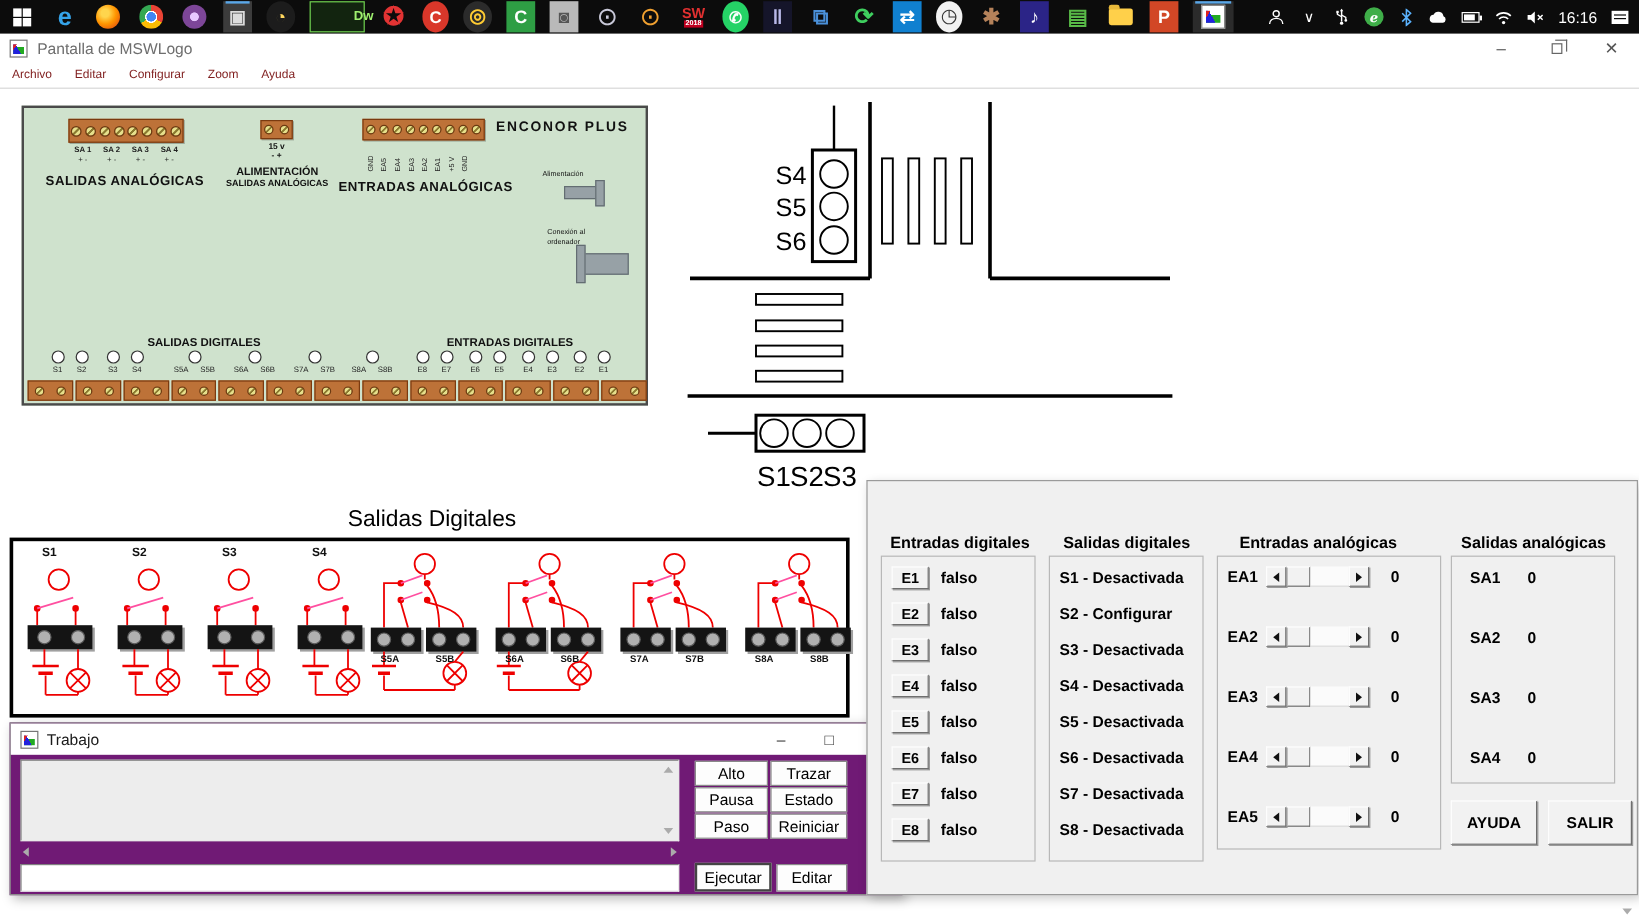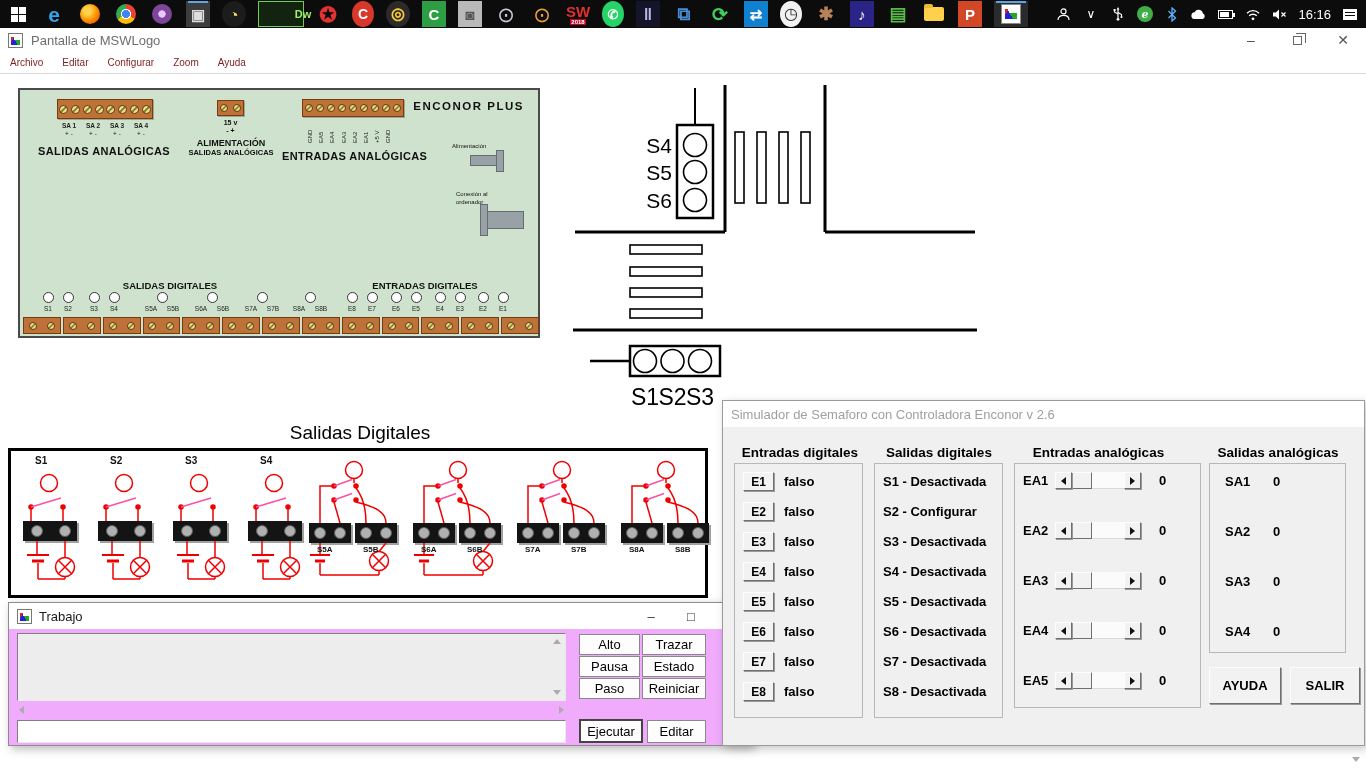--- a/index.html
+++ b/index.html
@@ -33,21 +33,21 @@
   [data-name="taskbar-icon-red-badge"] .glyph { color:#e23333; font-size:21px; }
   [data-name="taskbar-icon-ccleaner"] { background:#d9372a; border-radius:50%; width:22px; }
   [data-name="taskbar-icon-ccleaner"] .glyph { color:#fff; font-size:14px; }
   [data-name="taskbar-icon-globe-swoosh"] { background:#2b2b2b; border-radius:50%; }
   [data-name="taskbar-icon-globe-swoosh"] .glyph { color:#ffcc33; font-size:16px; }
   [data-name="taskbar-icon-camtasia"] { background:#2e9e44; } [data-name="taskbar-icon-camtasia"] .glyph{ color:#fff; }
   [data-name="taskbar-icon-camera"] { background:#b9b9b9; } [data-name="taskbar-icon-camera"] .glyph { color:#555; }
   [data-name="taskbar-icon-disc"] .glyph { color:#c9c9d9; font-size:21px; font-weight:normal; }
   [data-name="taskbar-icon-disc-burn"] .glyph { color:#f0a030; font-size:21px; font-weight:normal; }
   [data-name="taskbar-icon-solidworks"] { flex-direction:column; }
-  [data-name="taskbar-icon-solidworks"] .glyph { color:#e03030; font-size:15px; }
+  [data-name="taskbar-icon-solidworks"] .glyph { color:#e03030; font-size:12px; }
   [data-name="taskbar-icon-solidworks"] .sub { background:#c00020; color:#fff; font-size:6px; font-weight:bold; padding:0 1px; }
   [data-name="taskbar-icon-whatsapp"] { background:#25d366; border-radius:50%; width:22px; }
   [data-name="taskbar-icon-whatsapp"] .glyph { color:#fff; font-size:13px; }
   [data-name="taskbar-icon-hisuite"] { background:#15152a; } [data-name="taskbar-icon-hisuite"] .glyph { color:#b9b9e8; font-size:17px; }
   [data-name="taskbar-icon-remote-desktop"] .glyph { color:#4a90d9; font-size:18px; }
   [data-name="taskbar-icon-sync"] .glyph { color:#3fcf5f; font-size:19px; }
   [data-name="taskbar-icon-teamviewer"] { background:#1080d0; } [data-name="taskbar-icon-teamviewer"] .glyph { color:#fff; font-size:15px; }
   [data-name="taskbar-icon-alarms"] { background:#f2f2f2; border-radius:50%; width:22px; }
   [data-name="taskbar-icon-alarms"] .glyph { color:#333; font-size:16px; font-weight:normal; }
   [data-name="taskbar-icon-hand"] .glyph { color:#b5825a; font-size:18px; }
@@ -124,21 +124,21 @@
   
   .panel-title { position:absolute; left:240px; top:347px; width:240px; text-align:center;
                  font-size:19px; color:#000; }
   .relay-panel { position:absolute; left:8px; top:373px; width:700px; height:150px;
                  background:#fff; border:3px solid #000; }
   .circuit { position:absolute; top:6px; }
   .circuit .tag { position:absolute; left:16px; top:-2px; font-size:10px; font-weight:bold; color:#111; z-index:2; }
   .circuit .taga { position:absolute; top:88px; font-size:8px; font-weight:bold; color:#111; z-index:2; }
 
   
-  .trabajo { position:absolute; left:8px; top:527px; width:744px; height:144px; background:#f0abfc;
+  .trabajo { position:absolute; left:8px; top:527px; width:744px; height:144px; background:#701a75;
              border:1px solid #8c8c8c; box-shadow:3px 3px 9px rgba(0,0,0,.28); }
   .t-title { height:26px; background:#fff; display:flex; align-items:center; }
   .t-title .ttl { font-size:13px; color:#1a1a1a; margin-left:7px; }
   .t-title .wc { width:40px; height:100%; display:flex; align-items:center; justify-content:center; color:#333; font-size:13px; }
   .t-out { position:absolute; left:8px; top:30px; width:549px; height:68px; background:#ededed;
            border:1px solid; border-color:#7f7f7f #e9e9e9 #e9e9e9 #7f7f7f; }
   .t-hscroll { position:absolute; left:8px; top:100px; width:549px; height:13px; }
   .tri { width:0; height:0; position:absolute; }
   .tri.up { border-left:4px solid transparent; border-right:4px solid transparent; border-bottom:5px solid #ababab; }
   .tri.down { border-left:4px solid transparent; border-right:4px solid transparent; border-top:5px solid #ababab; }
@@ -848,23 +848,20 @@
     <div class="tw-btn" style="left:633px; top:31px;  width:64px;" data-name="trazar-button">Trazar</div>
     <div class="tw-btn" style="left:570px; top:53px;  width:61px;" data-name="pausa-button">Pausa</div>
     <div class="tw-btn" style="left:633px; top:53px;  width:64px;" data-name="estado-button">Estado</div>
     <div class="tw-btn" style="left:570px; top:75px;  width:61px;" data-name="paso-button">Paso</div>
     <div class="tw-btn" style="left:633px; top:75px;  width:64px;" data-name="reiniciar-button">Reiniciar</div>
     <div class="tw-btn default" style="left:570px; top:116px; width:64px;" data-name="ejecutar-button">Ejecutar</div>
     <div class="tw-btn" style="left:638px; top:117px; width:59px; height:23px;" data-name="editar-button">Editar</div>
   </div>
 
   <div class="sim" data-name="simulator-window">
-    <div class="sim-title" data-name="simulator-titlebar">
-      <span data-name="simulator-title">Simulador de Semaforo con Controladora Enconor v 2.6</span>
-    </div>
 
     <div class="sim-h" style="left:13px;  top:44px; width:128px;" data-name="ed-header">Entradas digitales</div>
     <div class="sim-h" style="left:155px; top:44px; width:122px;" data-name="sd-header">Salidas digitales</div>
     <div class="sim-h" style="left:293px; top:44px; width:165px;" data-name="ea-header">Entradas analógicas</div>
     <div class="sim-h" style="left:487px; top:44px; width:136px;" data-name="sa-header">Salidas analógicas</div>
 
     <div class="gbox" style="left:11px;  top:62px; width:129px; height:255px;" data-name="ed-groupbox"></div>
     <div class="gbox" style="left:151px; top:62px; width:129px; height:255px;" data-name="sd-groupbox"></div>
     <div class="gbox" style="left:291px; top:62px; width:187px; height:245px;" data-name="ea-groupbox"></div>
     <div class="gbox" style="left:486px; top:62px; width:137px; height:190px;" data-name="sa-groupbox"></div>

